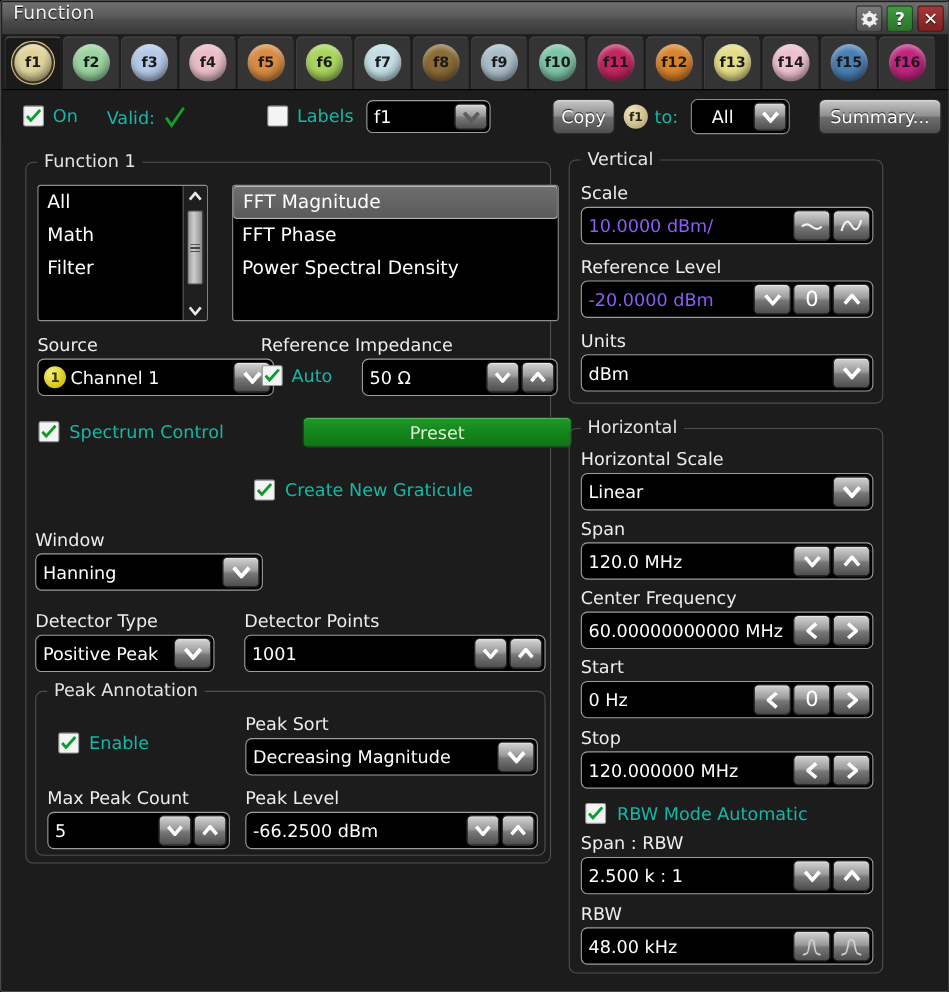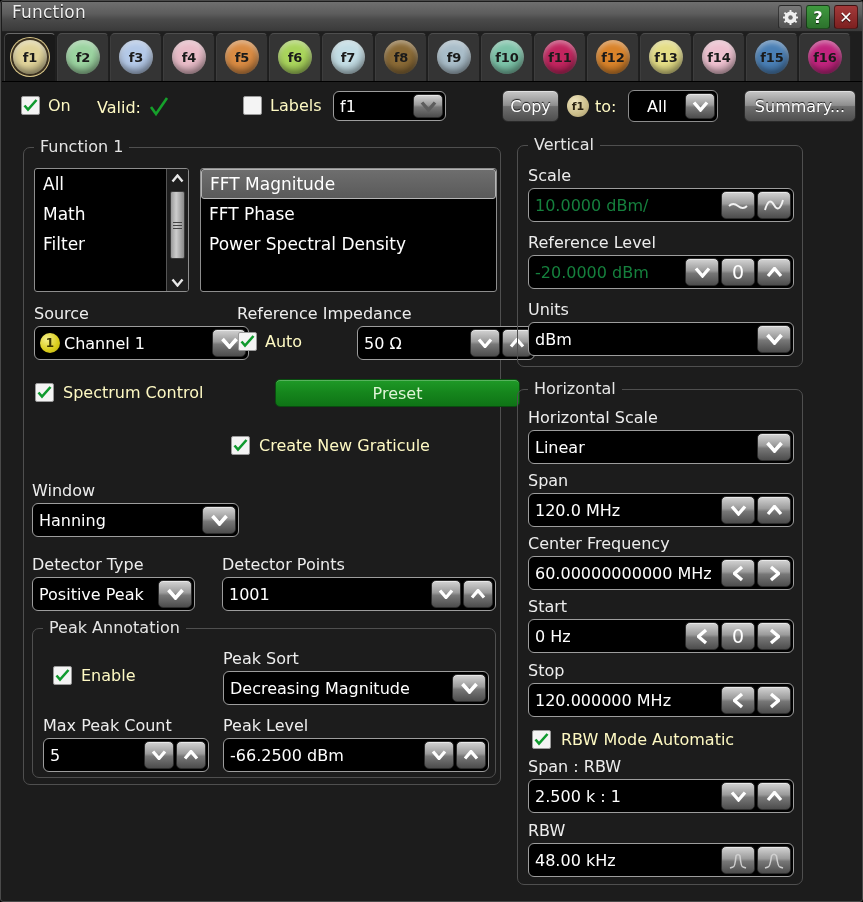--- a/index.html
+++ b/index.html
@@ -69,42 +69,42 @@
     position:absolute; left:1px; top:82px; width:860px; height:46px;
     background:#1c1c1c; display:flex; align-items:center;
   }
   .chk {
     width:19px; height:19px; background:#f4f4f4; border:1px solid #9a9a9a;
     border-radius:2px; display:inline-flex; align-items:center; justify-content:center;
     flex:0 0 auto;
   }
   .chk.unchecked { background:#f4f4f4; }
   .chk svg { display:block; }
-  .lbl { font-size:16px; color:#fef9c3; }
+  .lbl { font-size:16px; color:#14b8a6; }
 
   .btn3d {
     background:linear-gradient(to bottom,#c8c8c8 0%,#8e8e8e 48%,#6e6e6e 52%,#4e4e4e 100%);
     border:1px solid #2a2a2a; border-radius:6px;
     color:#fff; font-size:16px; text-shadow:0 -1px 1px rgba(0,0,0,.9);
     display:flex; align-items:center; justify-content:center;
     box-shadow:inset 0 1px 0 rgba(255,255,255,.45);
   }
   .btn3d.dark {
     background:linear-gradient(to bottom,#9a9a9a 0%,#6c6c6c 48%,#505050 52%,#353535 100%);
   }
 
   
   .field {
     background:#000; border:1px solid #9d9d9d; border-radius:6px;
     display:flex; align-items:center; position:relative;
     color:#fff; font-size:16px;
     box-shadow:inset 0 0 3px rgba(0,0,0,.9);
   }
   .field .val { padding-left:6px; flex:1; white-space:nowrap; overflow:hidden; }
-  .field .val.tan { color:#15803d; }
+  .field .val.tan { color:#8b5cf6; }
 
   .spin {
     width:30px; align-self:stretch; margin:2px 2px 2px 0;
     border-radius:5px;
     background:linear-gradient(to bottom,#d4d4d4 0%,#9b9b9b 45%,#777 55%,#4d4d4d 100%);
     border:1px solid #2c2c2c;
     display:flex; align-items:center; justify-content:center;
     box-shadow:inset 0 1px 0 rgba(255,255,255,.5);
   }
   .spin.w34 { width:34px; }
@@ -359,21 +359,21 @@
           <svg width="13" height="9" viewBox="0 0 13 9">
               <path d="M1.5 1.5 L6.5 7.5 L11.5 1.5" stroke="#e8e8e8" stroke-width="2.4" fill="none"></path>
             </svg>
         </div>
         <div class="sthumb">
             <span class="grip"></span>
           </div>
       </div>
     </div>
 
-    <div class="listbox" style="left:176px; top:20px; width:297px; height:124px;" id="oplist">
+    <div class="listbox" style="left:187px; top:20px; width:297px; height:124px;" id="oplist">
         <div class="litem sel">FFT Magnitude</div>
         <div class="litem">FFT Phase</div>
         <div class="litem">Power Spectral Density</div>
       </div>
 
     <span class="cap" style="left:10px; top:156px;">Source</span>
     <div class="field" style="left:10px; top:178px; width:215px; height:34px; position:absolute;">
       <span class="chanbadge">
         <span>1</span>
       </span>
@@ -387,21 +387,21 @@
 
     <span class="cap" style="left:213px; top:156px;">Reference Impedance</span>
     <div style="position:absolute;left:214px;top:184px;display:flex;align-items:center;gap:8px;">
       <span class="chk">
         <svg width="15" height="13" viewBox="0 0 15 13">
             <path d="M1.5 6.5 L5 10.5 L13.5 1" stroke="#0f9a2e" stroke-width="2.6" fill="none"></path>
           </svg>
       </span>
       <span class="lbl">Auto</span>
     </div>
-    <div class="field" style="left:305px; top:178px; width:178px; height:34px; position:absolute;margin-left:28px;">
+    <div class="field" style="left:305px; top:178px; width:178px; height:34px; position:absolute;">
       <span class="val">50 Ω</span>
       <span class="spin">
         <svg width="16" height="10" viewBox="0 0 16 10">
             <path d="M2 1.5 L8 8.5 L14 1.5" stroke="#fff" stroke-width="3.2" fill="none"></path>
           </svg>
       </span>
       <span class="spin">
         <svg width="16" height="10" viewBox="0 0 16 10">
             <path d="M2 8.5 L8 1.5 L14 8.5" stroke="#fff" stroke-width="3.2" fill="none"></path>
           </svg>

